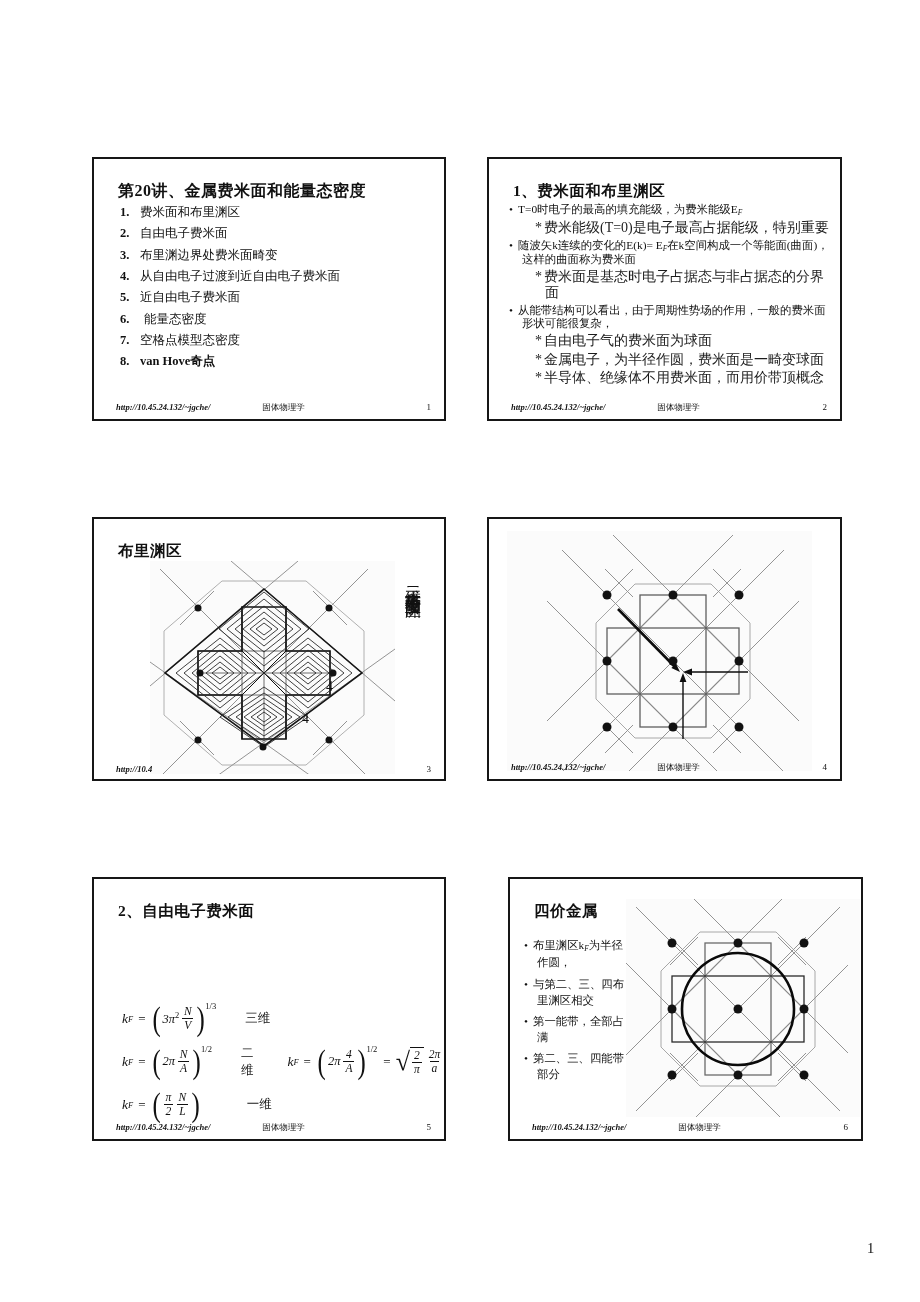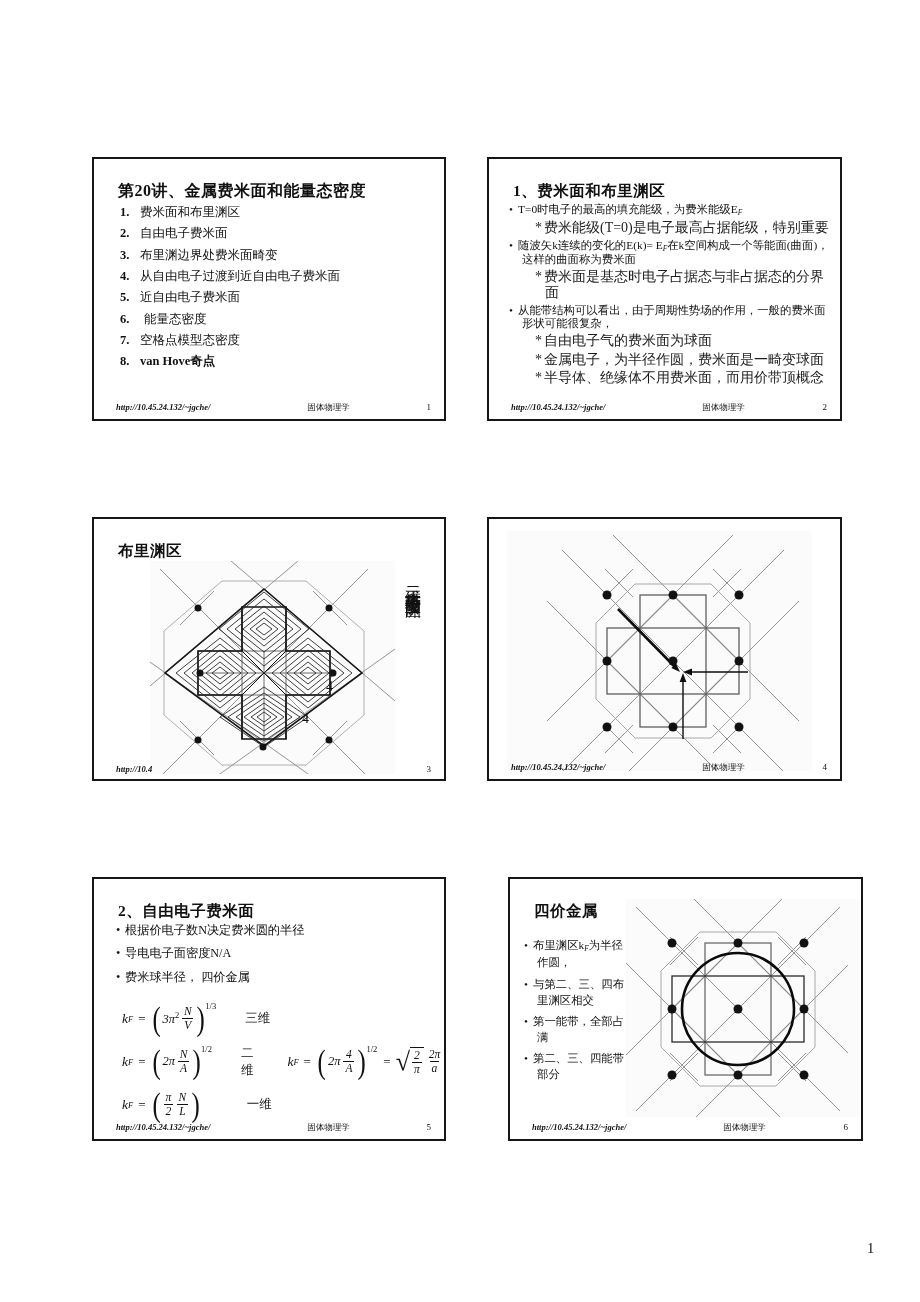--- a/index.html
+++ b/index.html
@@ -12,21 +12,21 @@
   #slide3{left:92px;top:517px;}
   #slide4{left:487px;top:517px;width:355px;}
   #slide5{left:92px;top:877px;}
   #slide6{left:508px;top:877px;width:355px;}
 
   .stitle{position:absolute;left:24px;top:13px;right:10px;font-weight:bold;
           font-size:15.5px;letter-spacing:0.5px;margin-top:9px;}
   #slide1 .stitle{font-size:16px;}
 
   .sfooter{position:absolute;left:22px;right:13px;bottom:5px;display:flex;
-           align-items:baseline;font-size:8.5px;gap:45px;}
+           align-items:baseline;font-size:8.5px;}
   .f-url{font-style:italic;font-weight:bold;white-space:nowrap;}
   .f-center{margin-left:52px;font-family:"Liberation Sans","DejaVu Sans",sans-serif;font-size:8.5px;}
   .f-num{margin-left:auto;font-size:9px;}
 
   
   .toc{position:absolute;left:26px;top:47px;right:12px;}
   .toc .li{display:flex;margin-bottom:8.6px;font-size:12.5px;line-height:1.02;}
   .toc .num{font-weight:bold;width:20px;flex:0 0 20px;}
 
   
@@ -280,25 +280,20 @@
     </div>
     <div class="sfooter">
       <span class="f-url">http://10.45.24.132/~jgche/</span>
       <span class="f-center">固体物理学</span>
       <span class="f-num">4</span>
     </div>
   </div>
 
   <div class="slide" id="slide5">
     <div class="stitle">2、自由电子费米面</div>
-    <div class="s5bullets">
-      <div class="b1"><span class="mark">•</span><span>根据价电子数N决定费米圆的半径</span></div>
-      <div class="b1"><span class="mark">•</span><span>导电电子面密度N/A</span></div>
-      <div class="b1"><span class="mark">•</span><span>费米球半径， 四价金属</span></div>
-    </div>
     <div class="fmlzone">
 
       <div class="frow">
         <span class="fvar">k</span>
           <span class="sb">F</span>
         <span class="feq">=</span>
         <span class="pa">(</span>
         <span class="coef"><span>3π</span><sup>2</sup></span>
         <span class="fr">
             <span>N</span>

